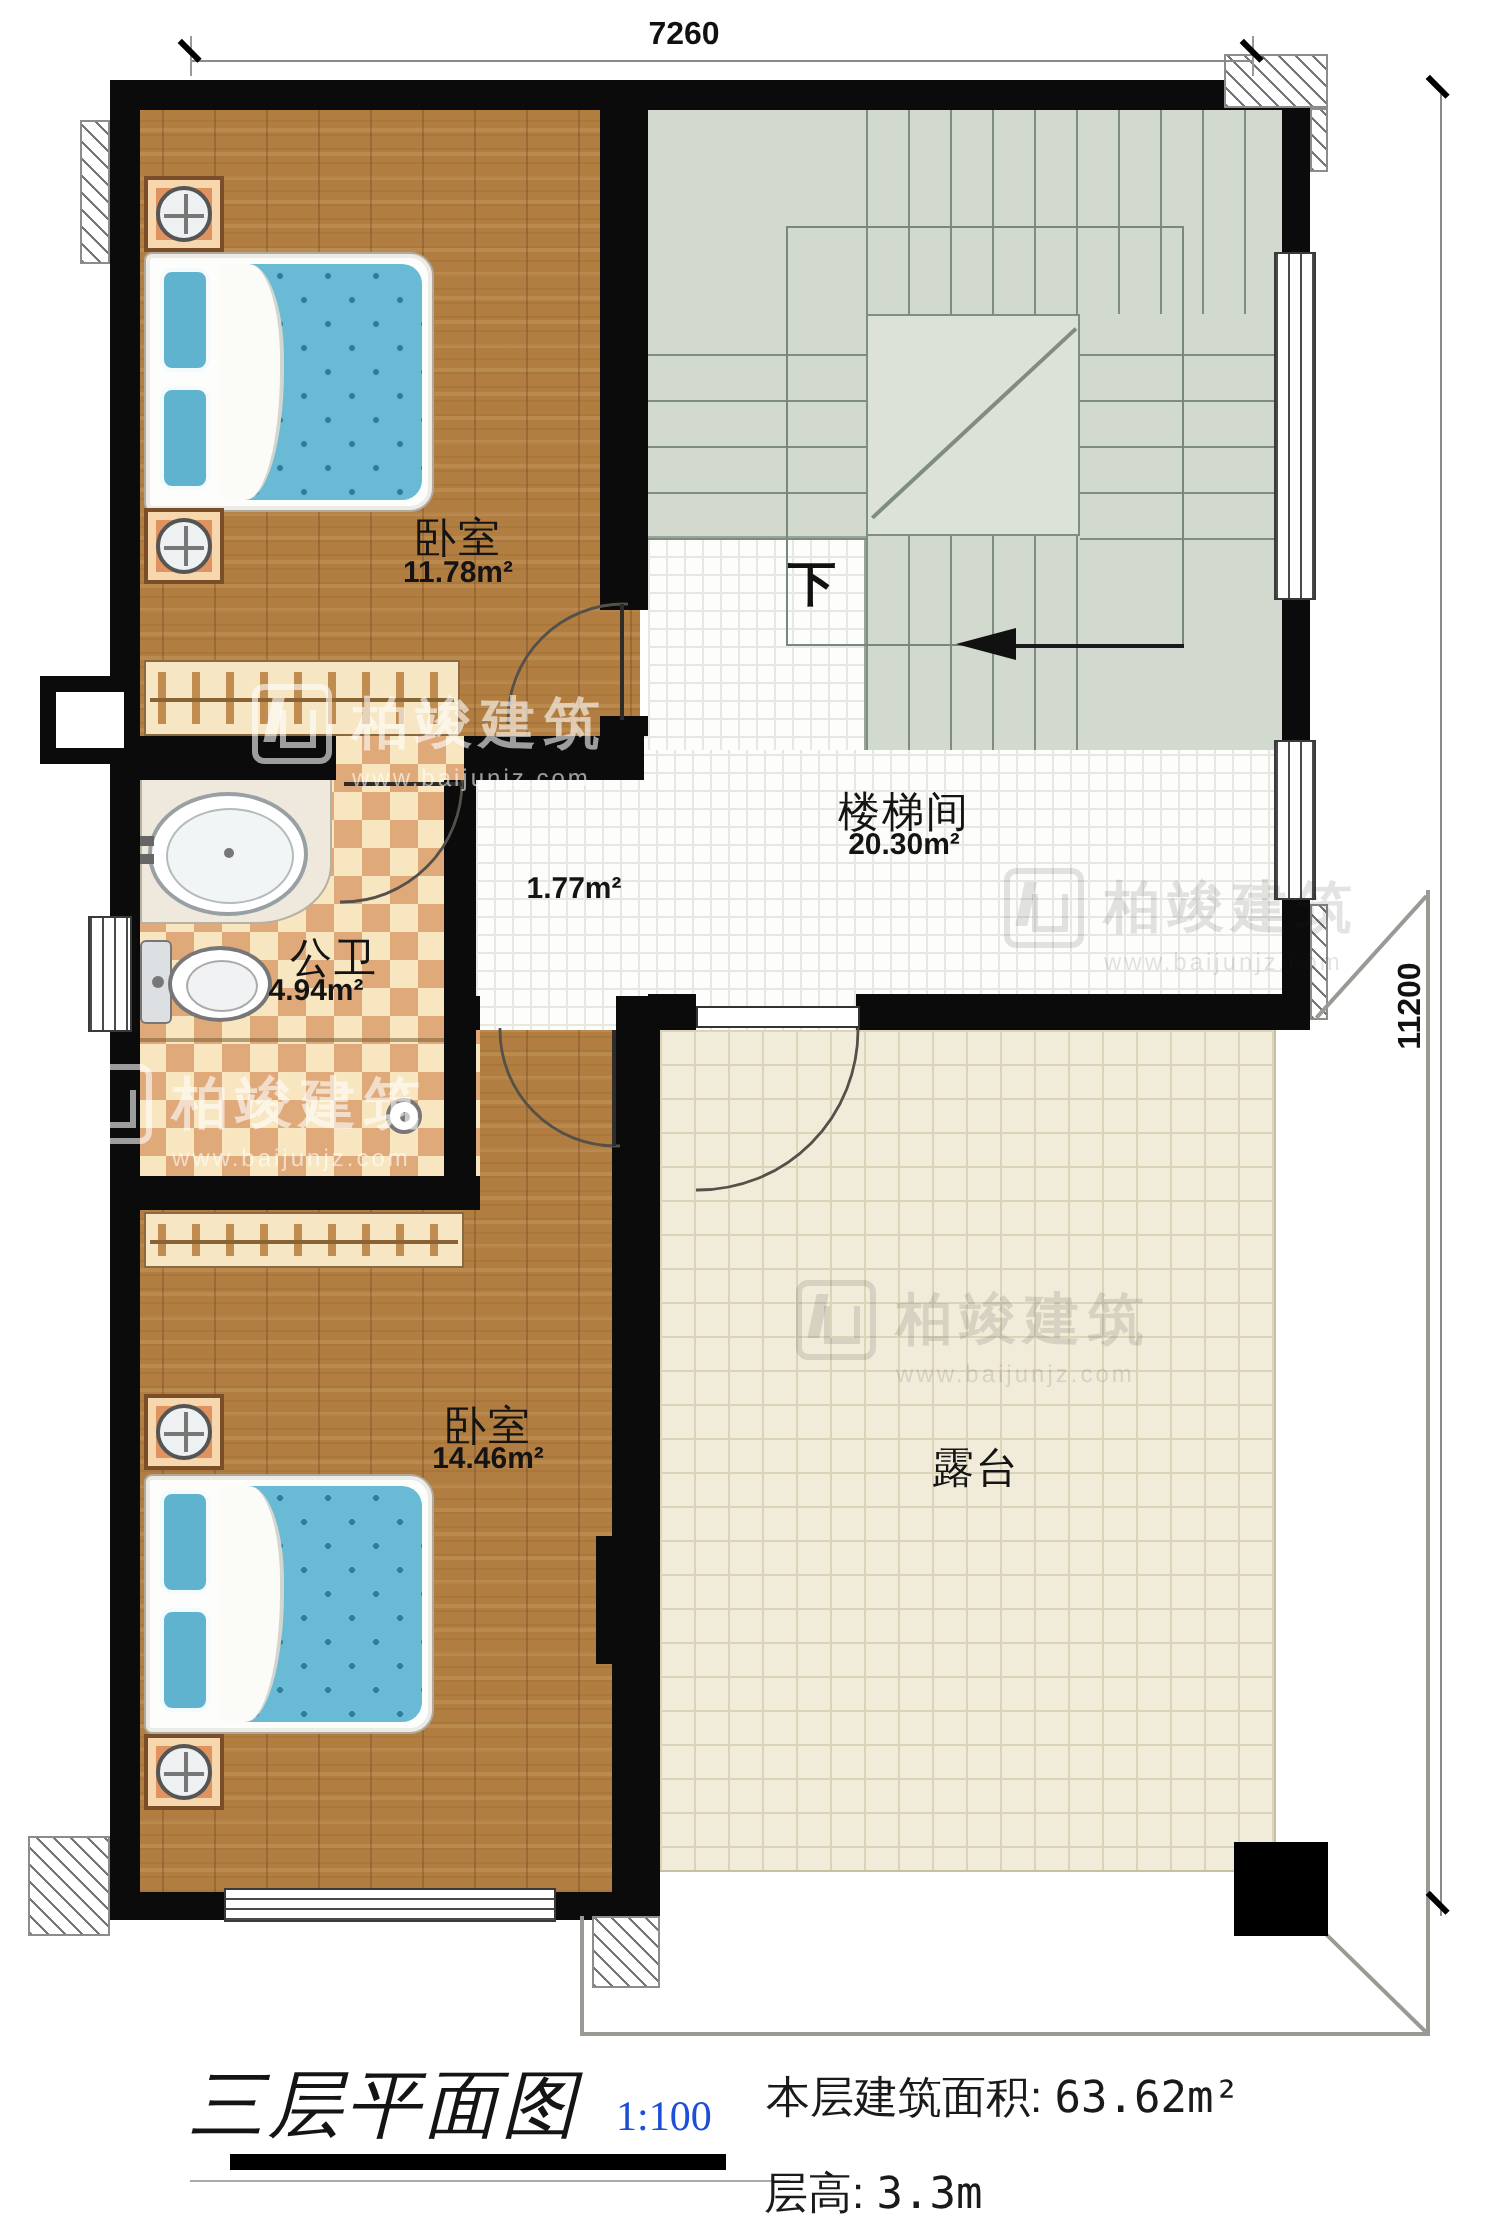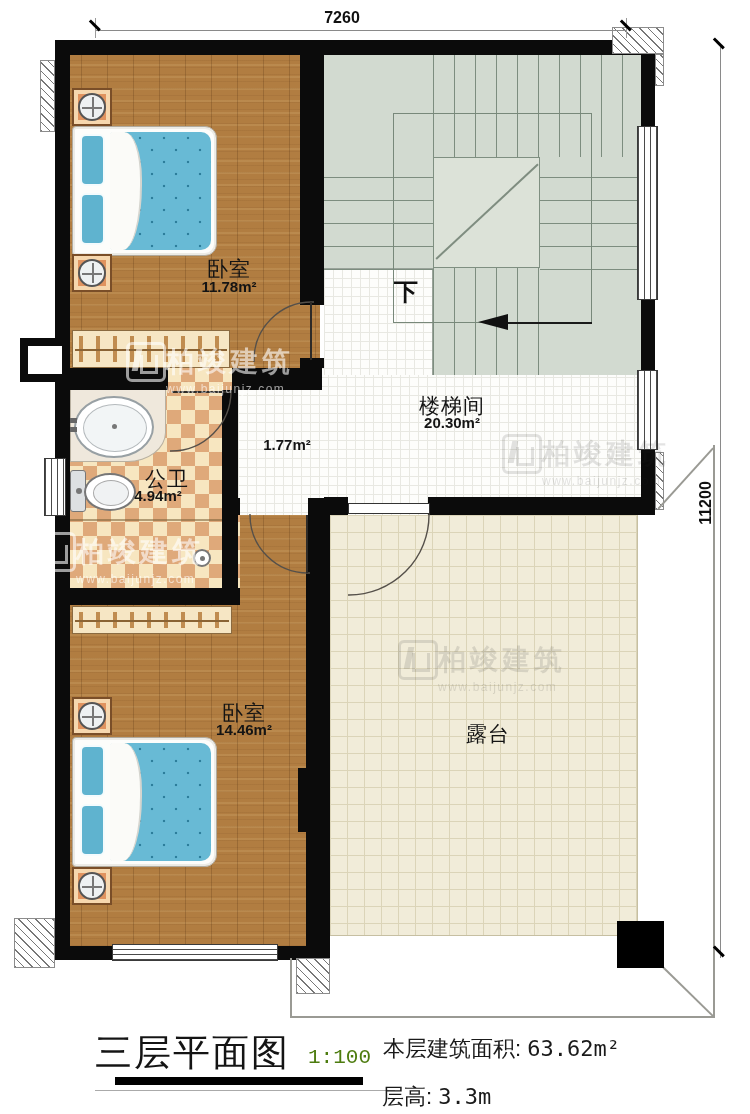--- a/index.html
+++ b/index.html
@@ -86,33 +86,33 @@
              color:#141414;white-space:nowrap;letter-spacing:1px;}
   .room-area{position:absolute;transform:translateX(-50%);font-weight:bold;font-size:15px;
              color:#141414;white-space:nowrap;}
   .down-label{position:absolute;font-weight:bold;font-size:24px;color:#111;}
   
   .dimline{background:#8a8a8a;}
   .extline{background:#9a9a9a;}
   .tick{width:14px;height:2.5px;background:#000;transform:rotate(45deg);}
   .dim-label{position:absolute;font-weight:bold;font-size:16px;color:#111;text-align:center;}
   
-  .wm{position:absolute;display:grid;grid-template-columns:auto auto;align-items:center;}
+  .wm{position:absolute;display:grid;grid-template-columns:auto auto;column-gap:10px;align-items:center;}
   .wm-light{color:rgba(255,255,255,.60);}
   .wm-dark{color:rgba(40,40,40,.13);}
   .wm-logo{width:34px;height:34px;border:3px solid currentColor;border-radius:6px;position:relative;}
   .wm-logo::before{content:"";position:absolute;left:5px;top:4px;width:6px;height:22px;
                    background:currentColor;transform:skewX(-12deg);}
   .wm-logo::after{content:"";position:absolute;right:5px;top:10px;width:12px;height:16px;
                   border:3px solid currentColor;border-top:none;}
   .wm-brand{font-size:28px;font-weight:bold;letter-spacing:4px;white-space:nowrap;}
   .wm-site{grid-column:2;font-size:12px;letter-spacing:1.5px;white-space:nowrap;}
   
   .tb-title{position:absolute;font-size:37px;color:#141414;letter-spacing:2px;white-space:nowrap;}
-  .tb-scale{position:absolute;font-size:21px;color:#4d7c0f;font-family:Liberation Mono, monospace;}
+  .tb-scale{position:absolute;font-size:21px;color:#1d4ed8;font-family:Liberation Serif, serif;}
   .tb-row{position:absolute;font-size:22px;color:#1a1a1a;white-space:nowrap;}
   .tb-val{font-family:"DejaVu Sans Mono",monospace;}
 </style>
 </head>
 <body>
 
 <div class="plan">
 
   <div class="abs wood" style="left:55px;top:55px;width:265px;height:335px;"></div>
   <div class="abs wood" style="left:55px;top:498px;width:251px;height:462px;"></div>
@@ -271,21 +271,21 @@
     <span class="wm-logo"></span>
     <span class="wm-brand">柏竣建筑</span>
     <span class="wm-site">www.baijunjz.com</span>
   </div>
   <div class="wm wm-dark" style="left:398px;top:640px;">
     <span class="wm-logo"></span>
     <span class="wm-brand">柏竣建筑</span>
     <span class="wm-site">www.baijunjz.com</span>
   </div>
 
-  <div class="tb-title" style="left:95px;top:1028px;">三层平面图</div>
+  <div class="tb-title" style="left:95px;top:1028px;font-style:italic;">三层平面图</div>
   <div class="abs" style="left:115px;top:1077px;width:248px;height:8px;background:#000;"></div>
   <div class="abs" style="left:95px;top:1090px;width:300px;height:1px;background:#aaa;"></div>
   <div class="tb-scale" style="left:308px;top:1046px;">1:100</div>
   <div class="tb-row" style="left:383px;top:1034px;">
     <span>本层建筑面积:</span>
     <span class="tb-val">63.62m²</span>
   </div>
   <div class="tb-row" style="left:382px;top:1068px;margin-top:14px;">
     <span>层高:</span>
     <span class="tb-val">3.3m</span>

